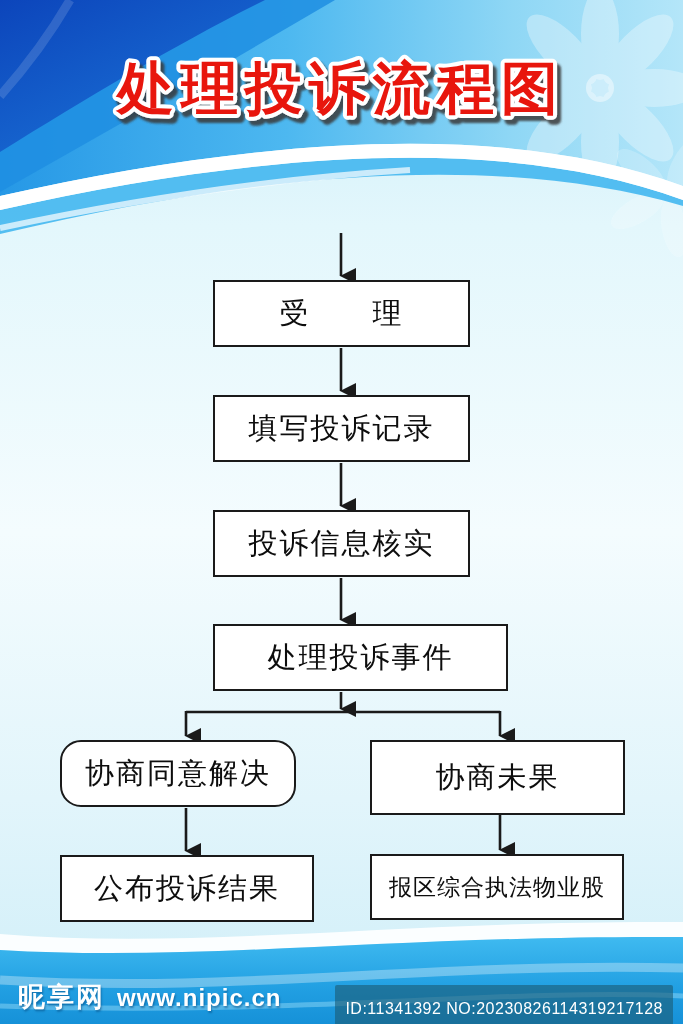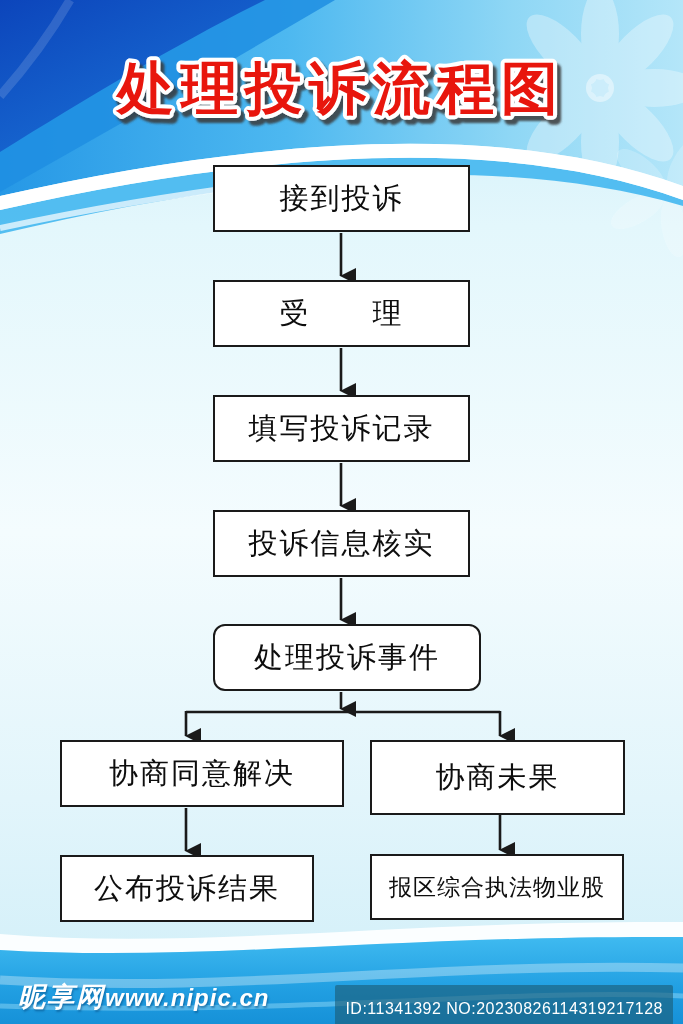--- a/index.html
+++ b/index.html
@@ -12,29 +12,29 @@
   
   .node{
     position:absolute;box-sizing:border-box;background:#ffffff;border:2px solid #1a1a1a;
     display:flex;align-items:center;justify-content:center;
     color:#0d0d0d;font-size:29px;font-weight:500;letter-spacing:2px;white-space:nowrap;
   }
   .n-receive{left:213px;top:165px;width:257px;height:67px;}
   .n-accept{left:213px;top:280px;width:257px;height:67px;}
   .n-record{left:213px;top:395px;width:257px;height:67px;}
   .n-verify{left:213px;top:510px;width:257px;height:67px;}
-  .n-handle{left:213px;top:624px;width:268px;height:67px;border-radius:12px;}
-  .n-resolved{left:60px;top:740px;width:284px;height:67px;}
+  .n-handle{left:213px;top:624px;width:295px;height:67px;}
+  .n-resolved{left:60px;top:740px;width:236px;height:67px;border-radius:21px;}
   .n-unresolved{left:370px;top:740px;width:255px;height:75px;}
   .n-publish{left:60px;top:855px;width:254px;height:67px;}
   .n-report{left:370px;top:854px;width:254px;height:66px;font-size:23px;letter-spacing:1px;}
   
   .footer-bar{position:absolute;left:0;top:975px;width:683px;height:40px;z-index:6;}
-  .site-ident{position:absolute;left:18px;top:4px;display:flex;align-items:baseline;
-    color:#ffffff;font-style:italic;font-weight:bold;
+  .site-ident{position:absolute;left:18px;top:4px;display:flex;align-items:baseline;gap:12px;
+    color:#ffffff;font-weight:bold;
     text-shadow:1px 2px 2px rgba(0,60,110,.45);justify-content:center;}
   .logo-zh{font-size:27px;letter-spacing:2px;}
   .site-url{font-size:24px;letter-spacing:1px;}
   .id-badge{position:absolute;right:10px;top:10px;height:23px;line-height:23px;
     padding:12px 10px;background:rgba(28,92,118,.62);border-radius:2px;
     color:#ffffff;font-size:16px;letter-spacing:.5px;white-space:nowrap;}
 </style>
 </head>
 <body>
 
@@ -110,23 +110,20 @@
       <path d="M341,578 L341,620" marker-end="url(#arrow)"></path>
       <path d="M341,692 L341,709" marker-end="url(#arrow)"></path>
       <path d="M186,712 L500,712"></path>
       <path d="M186,711 L186,736" marker-end="url(#arrow)"></path>
       <path d="M500,711 L500,736" marker-end="url(#arrow)"></path>
       <path d="M186,808 L186,851" marker-end="url(#arrow)"></path>
       <path d="M500,808 L500,850" marker-end="url(#arrow)"></path>
     </g>
   </svg>
 
-  <div class="node n-receive">
-    <span>接到投诉</span>
-  </div>
   <div class="node n-accept">
     <span>受　　理</span>
   </div>
   <div class="node n-record">
     <span>填写投诉记录</span>
   </div>
   <div class="node n-verify">
     <span>投诉信息核实</span>
   </div>
   <div class="node n-handle">

